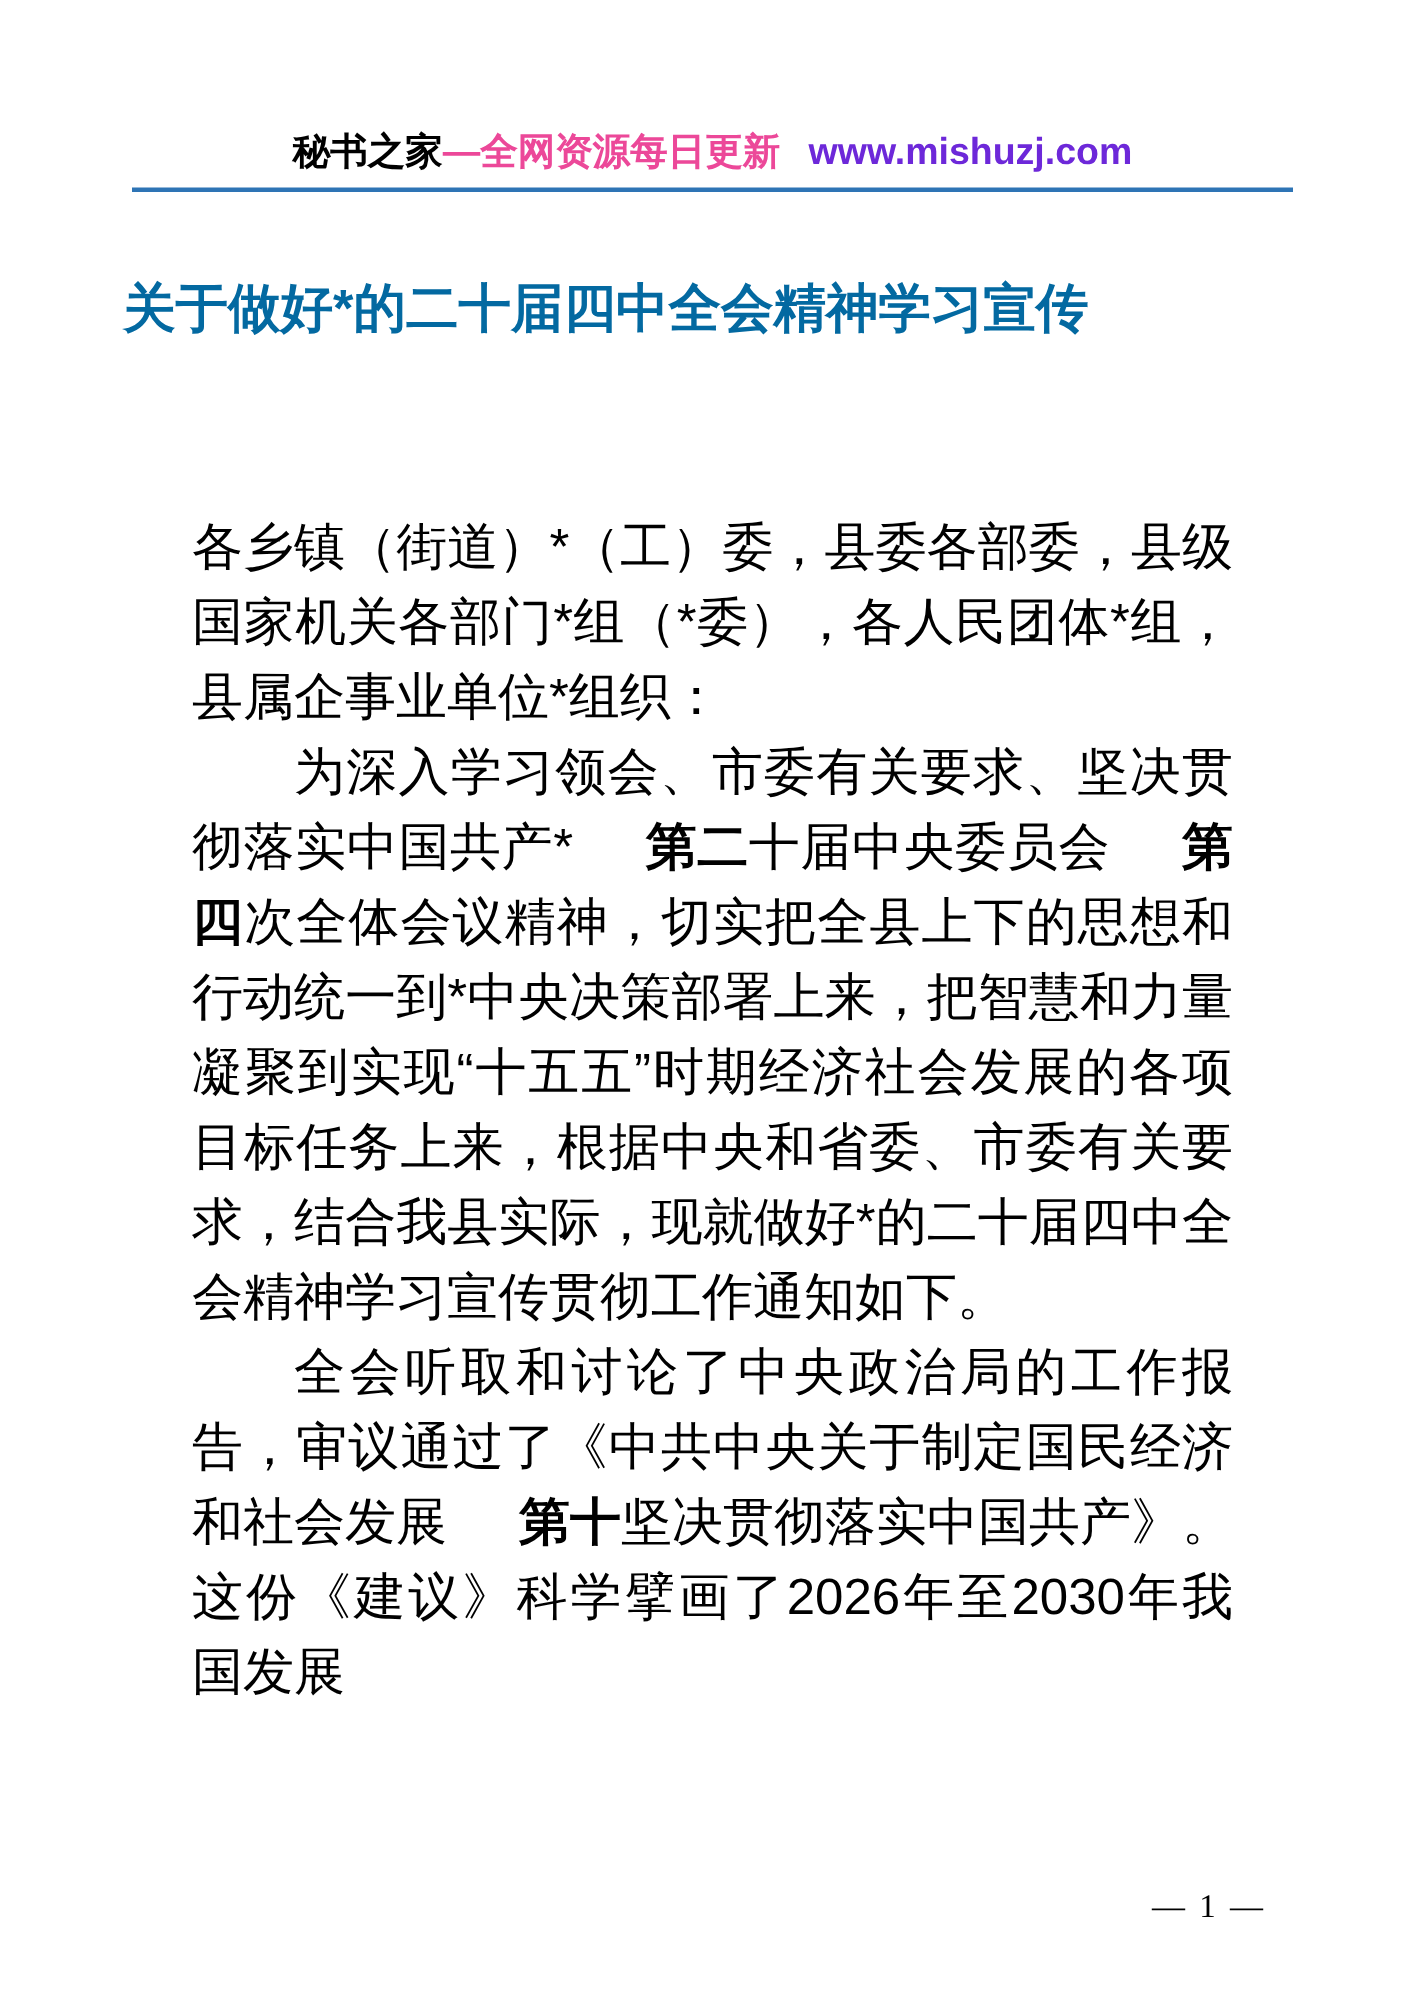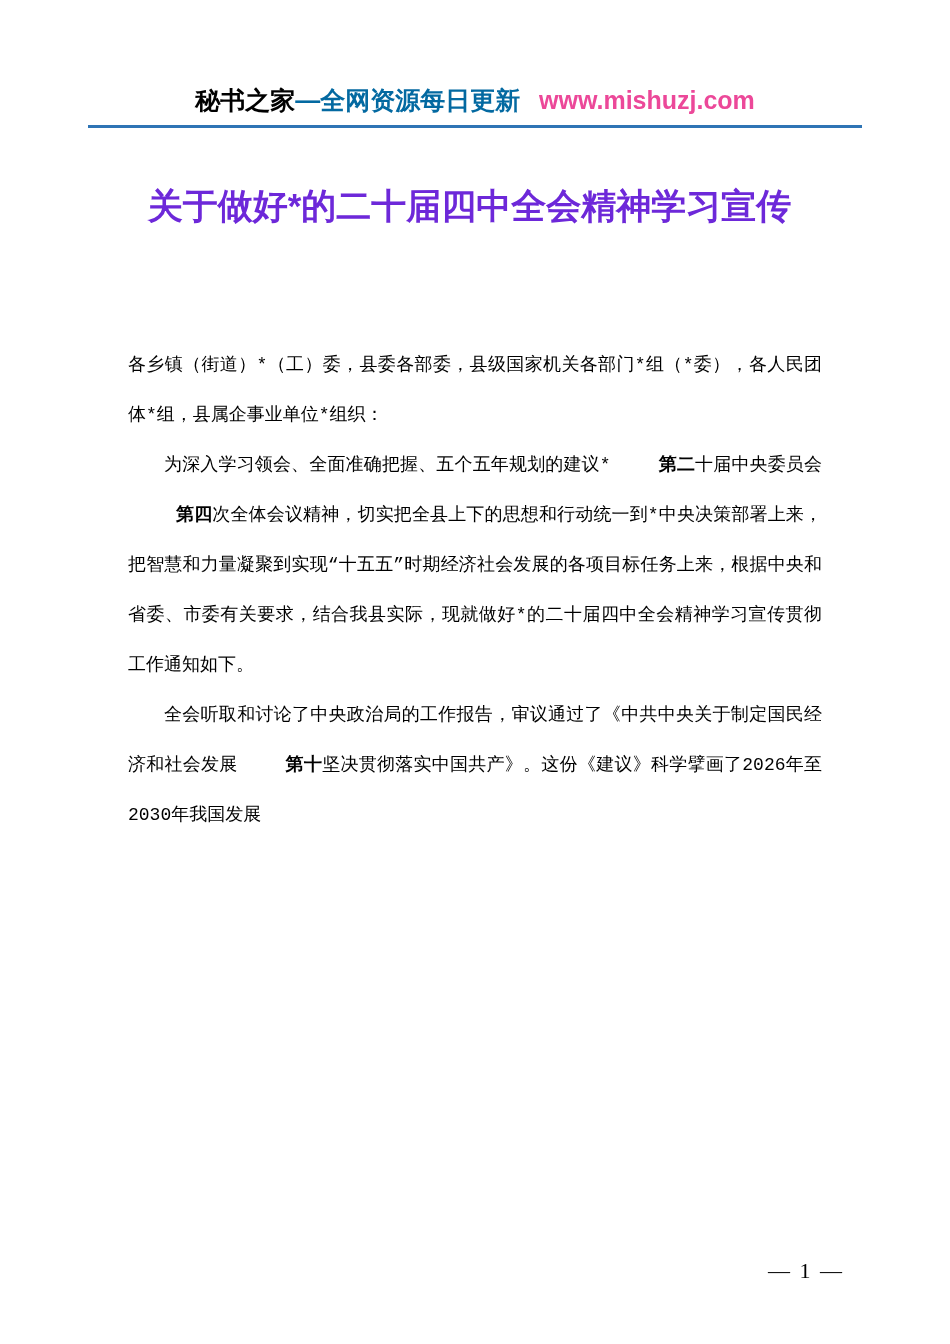--- a/index.html
+++ b/index.html
@@ -20,52 +20,51 @@
     top: 84px;
     left: 0;
     width: 100%;
     text-align: center;
     font-family: "Liberation Sans", sans-serif;
     font-weight: bold;
     font-size: 25px;
     white-space: nowrap;
   }
   .site-name { color: #000000; }
-  .tagline   { color: #0369a1; }
-  .url       { color: #ec4899; margin-left: 12px; }
+  .tagline   { color: #ec4899; }
+  .url       { color: #6d28d9; margin-left: 12px; }
 
   .divider {
     position: absolute;
     top: 125px;
     left: 88px;
     width: 774px;
     border-top: 3px solid #2e74b5;
   }
 
   .title {
     position: absolute;
     top: 180px;
-    left: 54px;
+    left: 82px;
     right: 65px;
     margin: 0;
-    text-align: center;
     font-family: "Liberation Sans", sans-serif;
     font-size: 35px;
     font-weight: 700;
     line-height: 52px;
-    color: #6d28d9;
+    color: #0369a1;
   }
 
   .body-text {
     position: absolute;
     top: 340px;
     left: 128px;
     width: 694px;
-    font-family: Liberation Mono, monospace;
-    font-size: 18px;
+    font-family: Liberation Sans, sans-serif;
+    font-size: 34px;
     line-height: 50px;
     color: #000000;
     text-align: justify;
   }
   .body-text p { margin: 0; }
   .body-text p.indent { text-indent: 2em; }
   .bold { font-weight: bold; margin-left: 48px; }
 
   .footer {
     position: absolute;
@@ -88,19 +87,19 @@
   </div>
 
   <div class="divider"></div>
 
   <h1 class="title">
     <span>关于做好*的二十届四中全会精神学习宣传</span><br>
   </h1>
 
   <div class="body-text" id="document-body">
       <p class=""><span>各乡镇（街道）*（工）委，县委各部委，县级国家机关各部门*组（*委），各人民团体*组，县属企事业单位*组织：</span></p>
-      <p class="indent"><span>为深入学习领会、全面准确把握、五个五年规划的建议*</span><span class="bold">第二</span><span>十届中央委员会</span><span class="bold">第四</span><span>次全体会议精神，切实把全县上下的思想和行动统一到*中央决策部署上来，把智慧和力量凝聚到实现“十五五”时期经济社会发展的各项目标任务上来，根据中央和省委、市委有关要求，结合我县实际，现就做好*的二十届四中全会精神学习宣传贯彻工作通知如下。</span></p>
+      <p class="indent"><span>为深入学习领会、市委有关要求、坚决贯彻落实中国共产*</span><span class="bold">第二</span><span>十届中央委员会</span><span class="bold">第四</span><span>次全体会议精神，切实把全县上下的思想和行动统一到*中央决策部署上来，把智慧和力量凝聚到实现“十五五”时期经济社会发展的各项目标任务上来，根据中央和省委、市委有关要求，结合我县实际，现就做好*的二十届四中全会精神学习宣传贯彻工作通知如下。</span></p>
       <p class="indent"><span>全会听取和讨论了中央政治局的工作报告，审议通过了《中共中央关于制定国民经济和社会发展</span><span class="bold">第十</span><span>坚决贯彻落实中国共产》。这份《建议》科学擘画了2026年至2030年我国发展</span></p>
     </div>
 
   <div class="footer">— 1 —</div>
 
 </div>
 
 </body></html>

